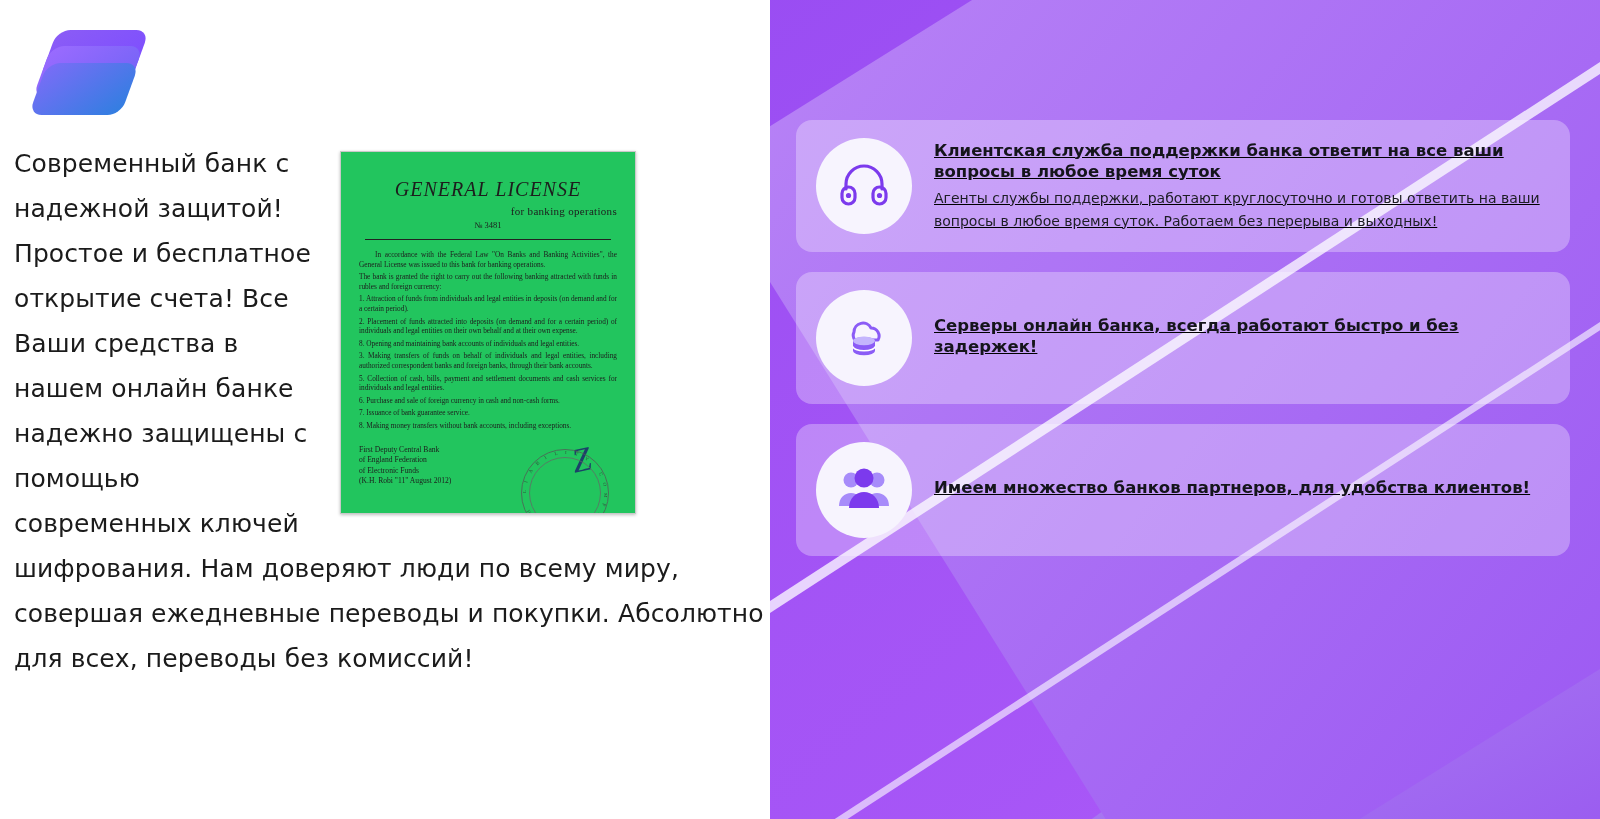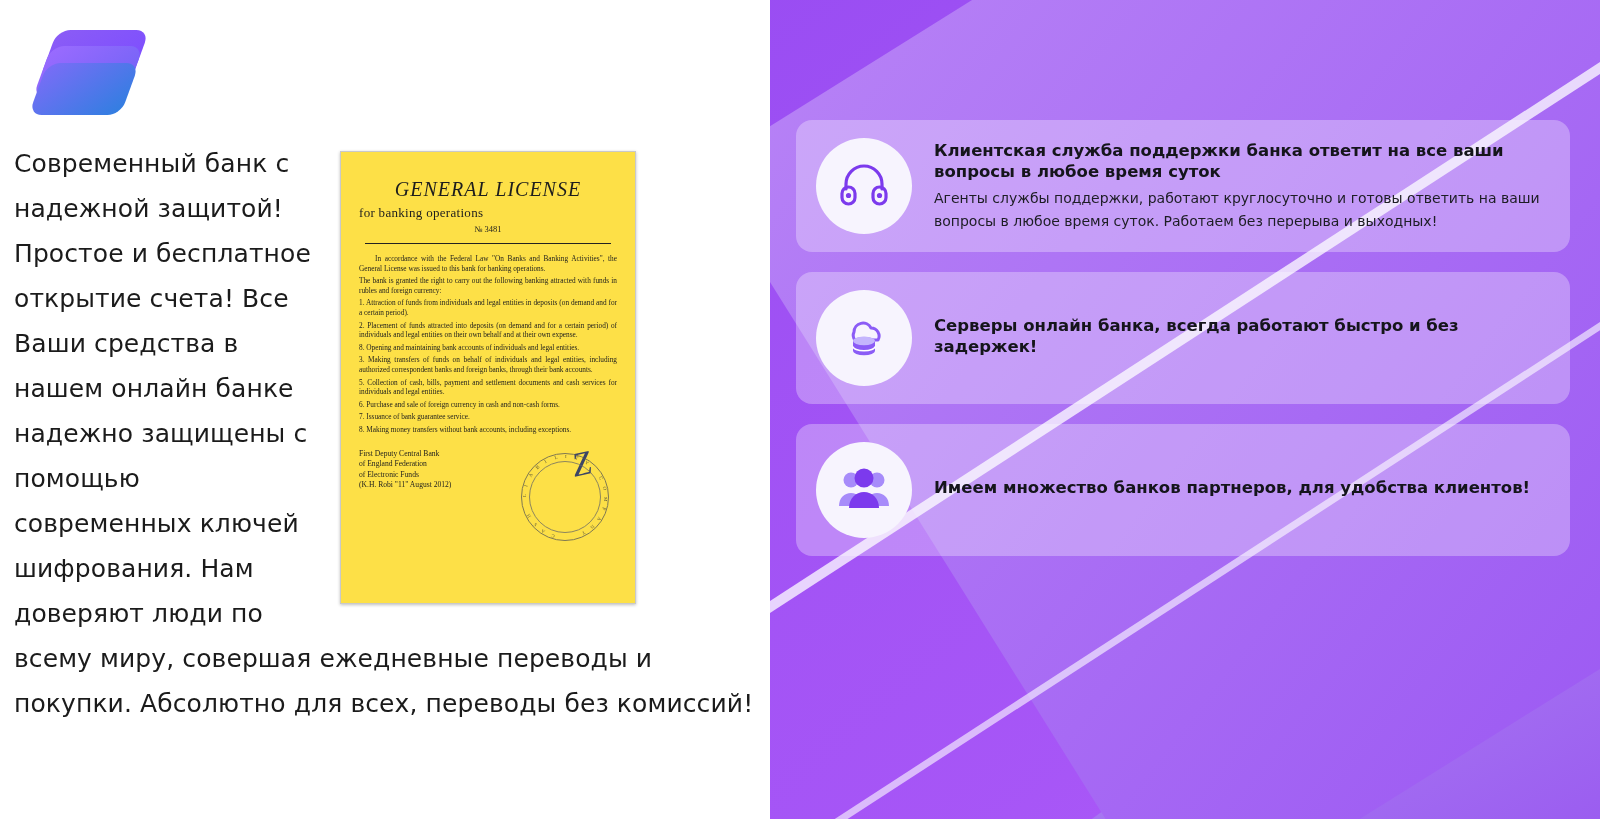--- a/index.html
+++ b/index.html
@@ -71,42 +71,42 @@
     font-family: "DejaVu Sans", sans-serif;
     font-size: 25px;
     line-height: 45px;
     color: #1b1b1b;
     letter-spacing: 0.1px;
   }
 
   .license {
     float: right;
     width: 296px;
-    height: 453px;
+    height: 363px;
     margin: 10px 134px 6px 18px;
-    background: #fde047;
+    background: #22c55e;
     border: 1px solid #c9c9c9;
     box-shadow: 0 1px 3px rgba(0,0,0,.25);
     box-sizing: border-box;
     padding: 20px 18px 10px 18px;
     font-family: "Liberation Serif", serif;
     color: #1d1d1d;
     overflow: hidden;
   }
   .license-title {
     text-align: center;
     font-size: 20px;
     letter-spacing: 1px;
     font-style: italic;
     font-family: "Liberation Serif", serif;
     margin-top: 6px;
   }
   .license-sub {
-    text-align: left;
-    font-size: 13px;
+    text-align: right;
+    font-size: 11px;
     margin-top: 4px;
     letter-spacing: .3px;
     font-family: Liberation Serif, serif;
   }
   .license-num {
     text-align: center;
     font-size: 8.5px;
     margin-top: 3px;
     margin-bottom: 9px;
   }
@@ -223,20 +223,21 @@
 
   .feature-card {
     display: flex;
     align-items: center;
     gap: 22px;
     background: rgba(255,255,255,.30);
     border-radius: 16px;
     padding: 18px 22px 18px 20px;
     min-height: 126px;
     box-sizing: border-box;
+    text-decoration: underline;
   }
 
   .icon-circle {
     flex: 0 0 96px;
     width: 96px;
     height: 96px;
     border-radius: 50%;
     background: #f7f4fe;
     display: flex;
     align-items: center;

